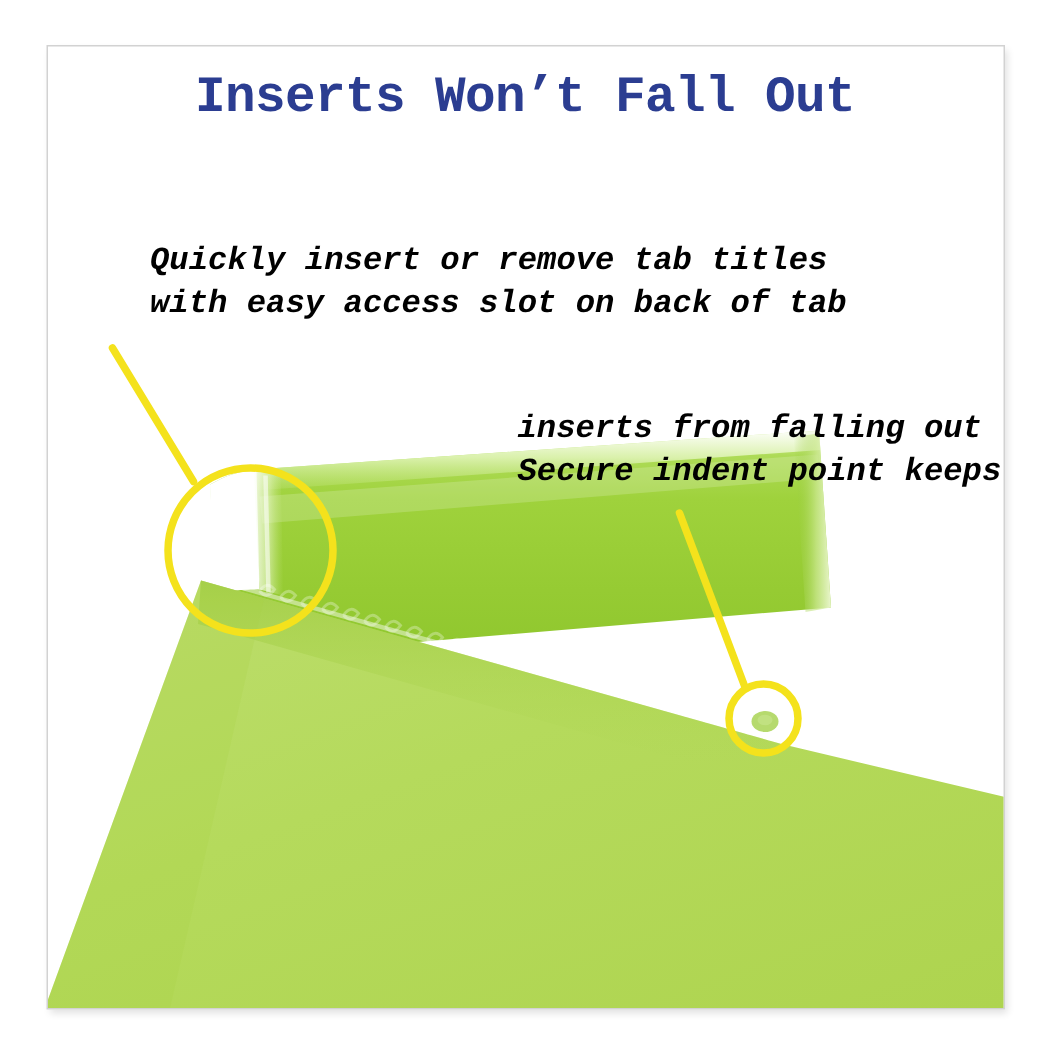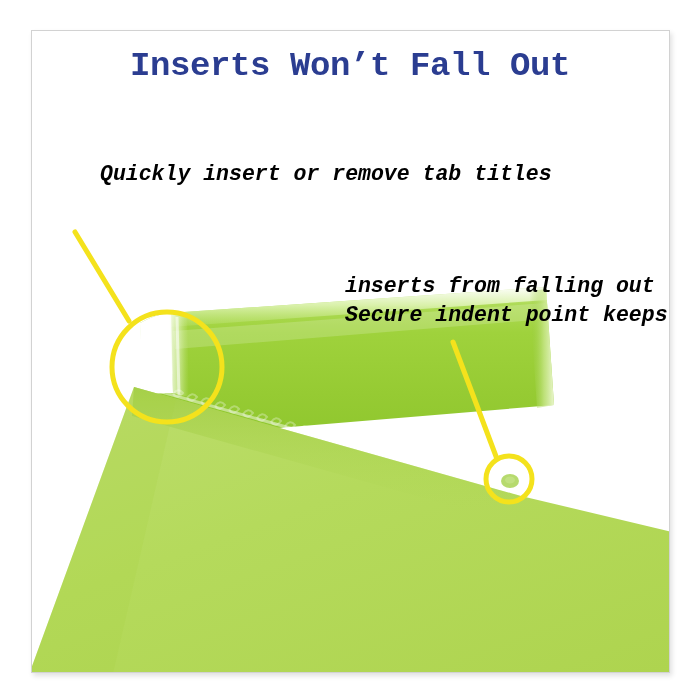--- a/index.html
+++ b/index.html
@@ -213,20 +213,21 @@
         </svg>
       </div>
 
     </div>
   </div>
 
   <div id="headline">Inserts Won’t Fall Out</div>
 
   <div id="caption-left" class="caption">
     <span class="cl">Quickly insert or remove tab titles</span>
+    <span class="cl">with easy access slot on back of tab</span>
   </div>
 
   <div id="caption-right" class="caption">
     <span class="cl">inserts from falling out</span>
     <span class="cl">Secure indent point keeps</span>
   </div>
 
 </div>
 
 </body></html>

